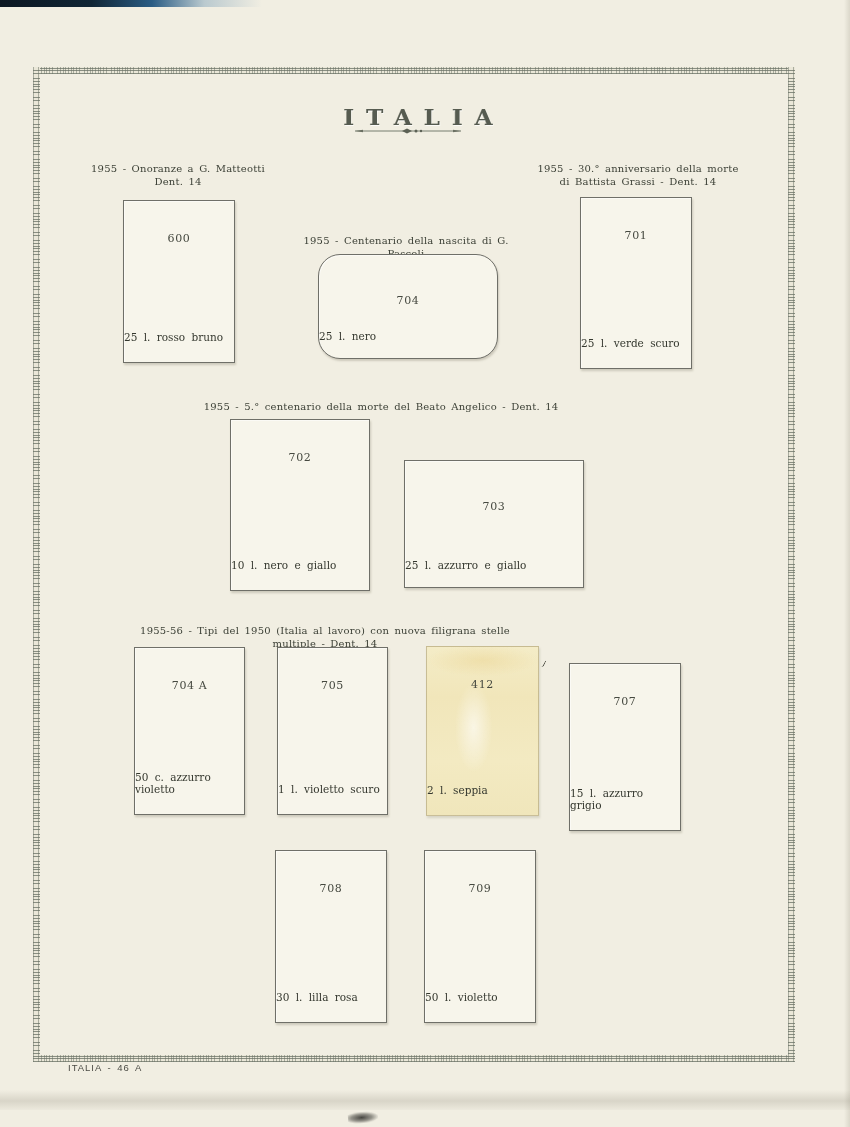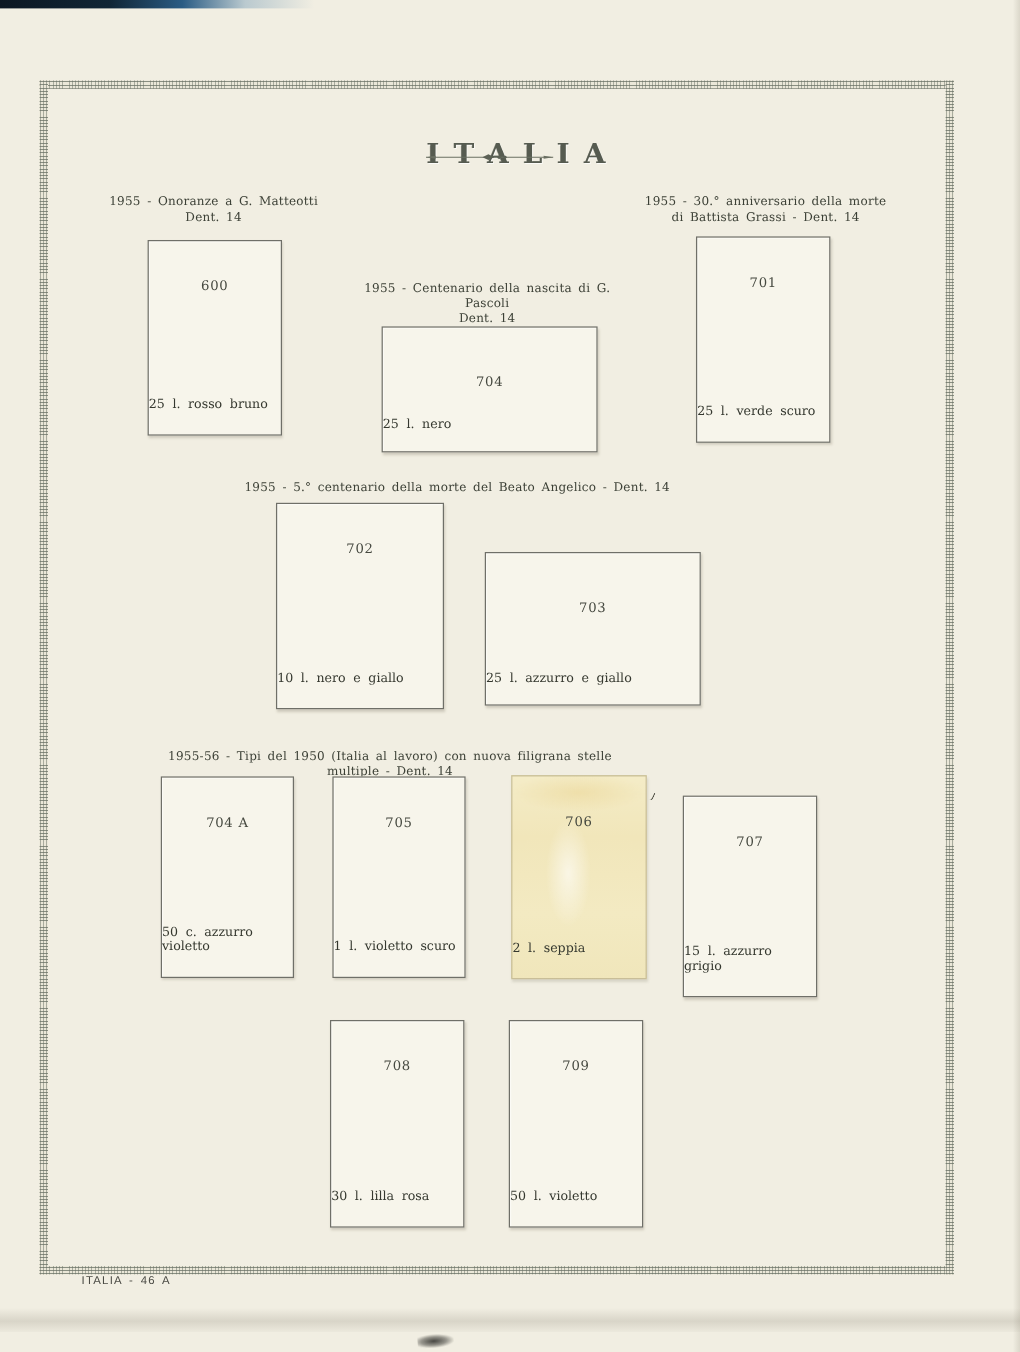--- a/index.html
+++ b/index.html
@@ -42,21 +42,21 @@
     background-image:
       repeating-linear-gradient(0deg, rgba(104,112,100,0.75) 0px, rgba(104,112,100,0.75) 0.8px, transparent 0.8px, transparent 2.7px),
       repeating-linear-gradient(90deg, rgba(104,112,100,0.5) 0px, rgba(104,112,100,0.5) 0.8px, transparent 0.8px, transparent 2.7px);
   }
   .frame-top   {left:33px; top:67px;   width:762px; height:7px;}
   .frame-bottom{left:33px; top:1055px; width:762px; height:7px;}
   .frame-left  {left:33px; top:67px;   width:7px;   height:995px;}
   .frame-right {left:788px;top:67px;   width:7px;   height:995px;}
   
   .page-title{
-    position:absolute;left:58px;top:99px;width:700px;margin:16px;
+    position:absolute;left:58px;top:99px;width:700px;margin:4px;
     text-align:center;
     font-size:23px;font-weight:bold;
     letter-spacing:12px;padding-left:12px;
     color:#565b50;
     text-shadow:0.6px 0.6px 0 rgba(255,255,255,0.75), -0.4px -0.4px 0 rgba(60,64,55,0.45);
   }
   .title-ornament{position:absolute;left:353px;top:126px;}
   
   .heading{
     position:absolute;text-align:center;
@@ -80,21 +80,21 @@
     position:absolute;top:31px;left:0;width:100%;
     text-align:center;font-size:11px;letter-spacing:0.6px;color:#464940;
   }
   .stamp-caption{
     position:absolute;bottom:19px;left:0;width:100%;
     font-size:10.5px;word-spacing:3px;color:#35382f;
   }
   .wide .stamp-number{top:39px;}
   .wide .stamp-caption{bottom:16px;}
   .box-700 {left:123px;top:200px;width:110px;height:161px;}
-  .box-704 {left:318px;top:272px;width:178px;height:103px;}
+  .box-704 {left:318px;top:254px;width:178px;height:103px;border-radius:22px;}
   .box-701 {left:580px;top:197px;width:110px;height:170px;}
   .box-702 {left:230px;top:419px;width:138px;height:170px;}
   .box-703 {left:404px;top:460px;width:178px;height:126px;}
   .box-704a{left:134px;top:647px;width:109px;height:166px;}
   .box-705 {left:277px;top:647px;width:109px;height:166px;}
   .box-706 {left:426px;top:646px;width:111px;height:168px;
     border:1px solid rgba(148,136,96,0.45);
     background:
       radial-gradient(ellipse 26px 62px at 42% 48%, rgba(255,255,255,0.6), rgba(255,255,255,0) 72%),
       radial-gradient(ellipse 70px 20px at 50% 8%, rgba(235,214,150,0.55), rgba(235,214,150,0) 80%),
@@ -179,21 +179,21 @@
 
   <div class="stamp-box box-704a">
     <div class="stamp-number">704 A</div>
     <div class="stamp-caption">50 c. azzurro violetto</div>
   </div>
   <div class="stamp-box box-705">
     <div class="stamp-number">705</div>
     <div class="stamp-caption">1 l. violetto scuro</div>
   </div>
   <div class="stamp-box box-706">
-    <div class="stamp-number">706</div>
+    <div class="stamp-number">412</div>
     <div class="stamp-caption">2 l. seppia</div>
   </div>
   <div class="stamp-box box-707">
     <div class="stamp-number">707</div>
     <div class="stamp-caption">15 l. azzurro grigio</div>
   </div>
 
   <div class="stamp-box box-708">
     <div class="stamp-number">708</div>
     <div class="stamp-caption">30 l. lilla rosa</div>

